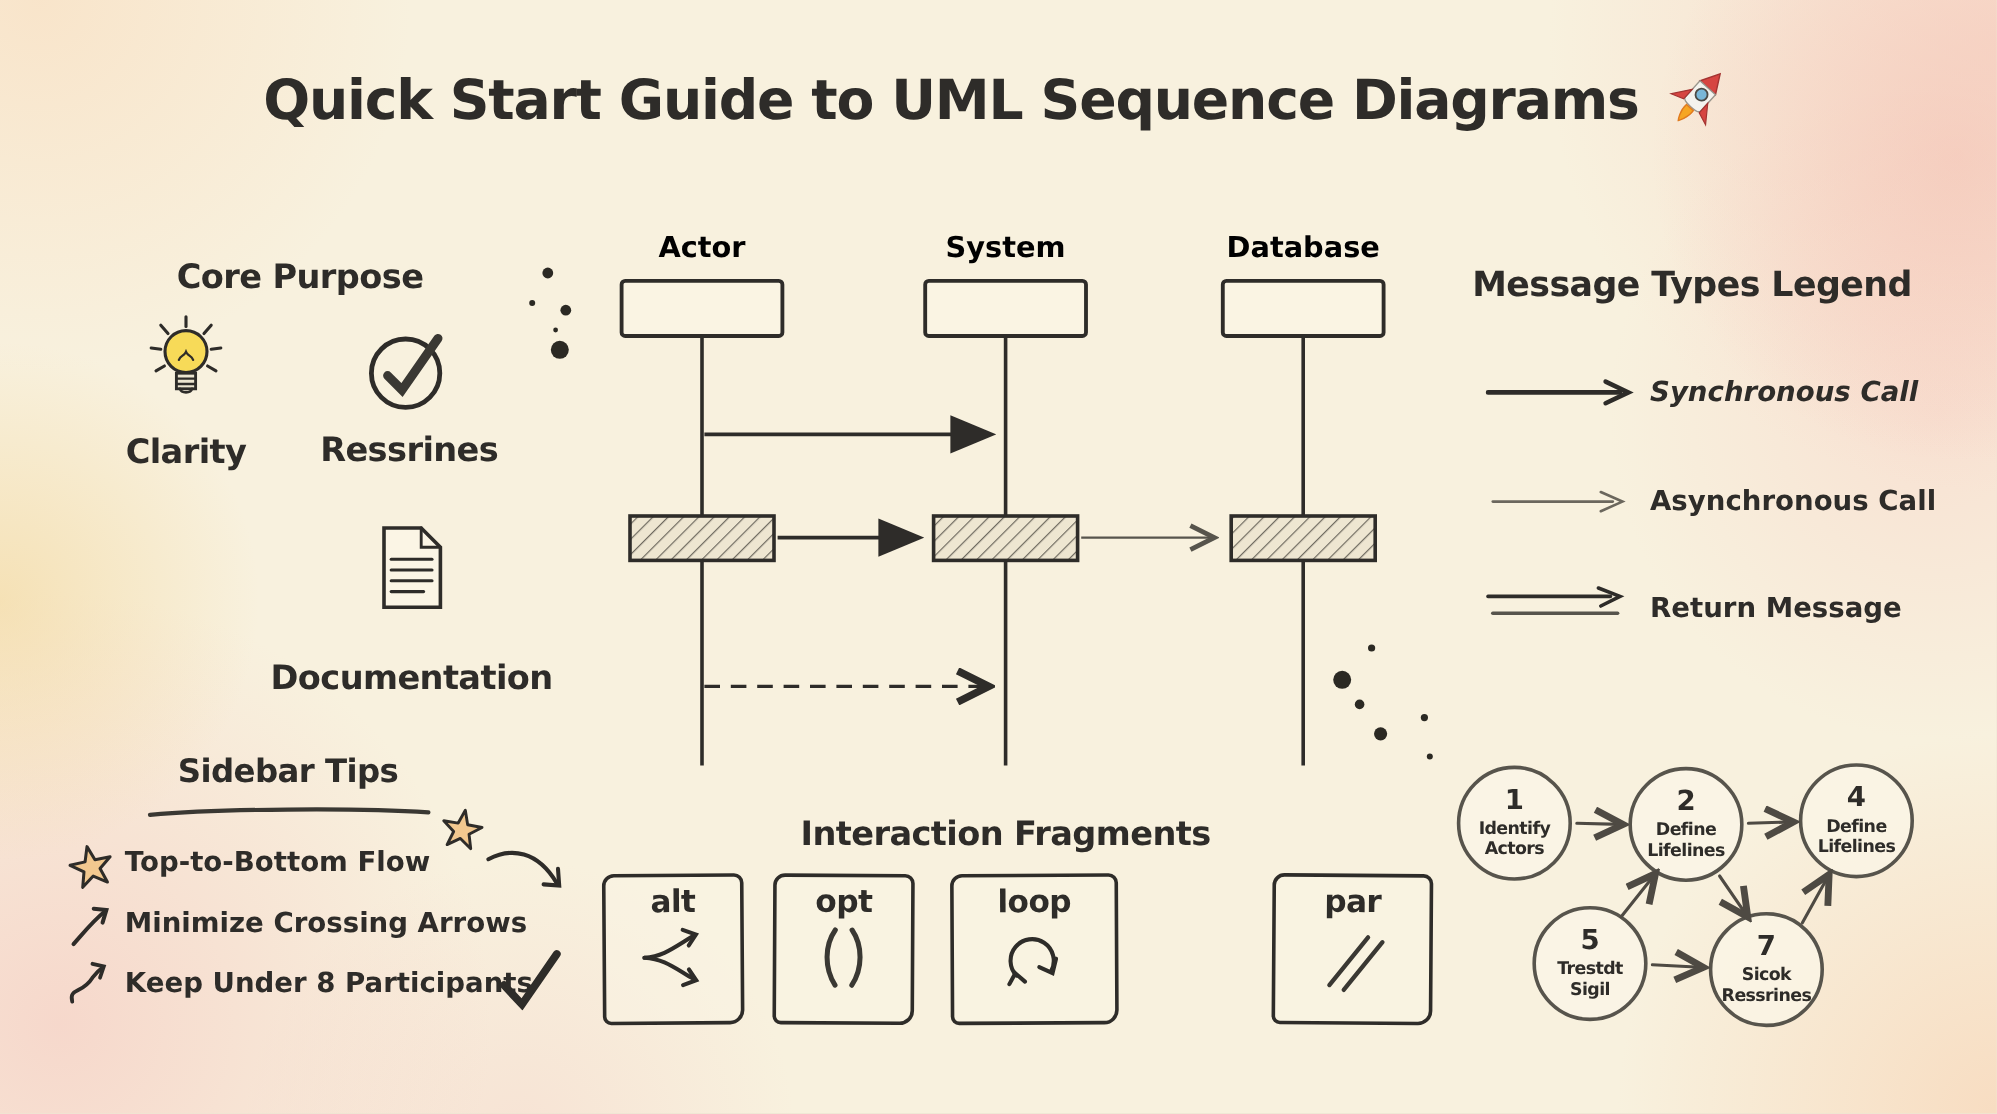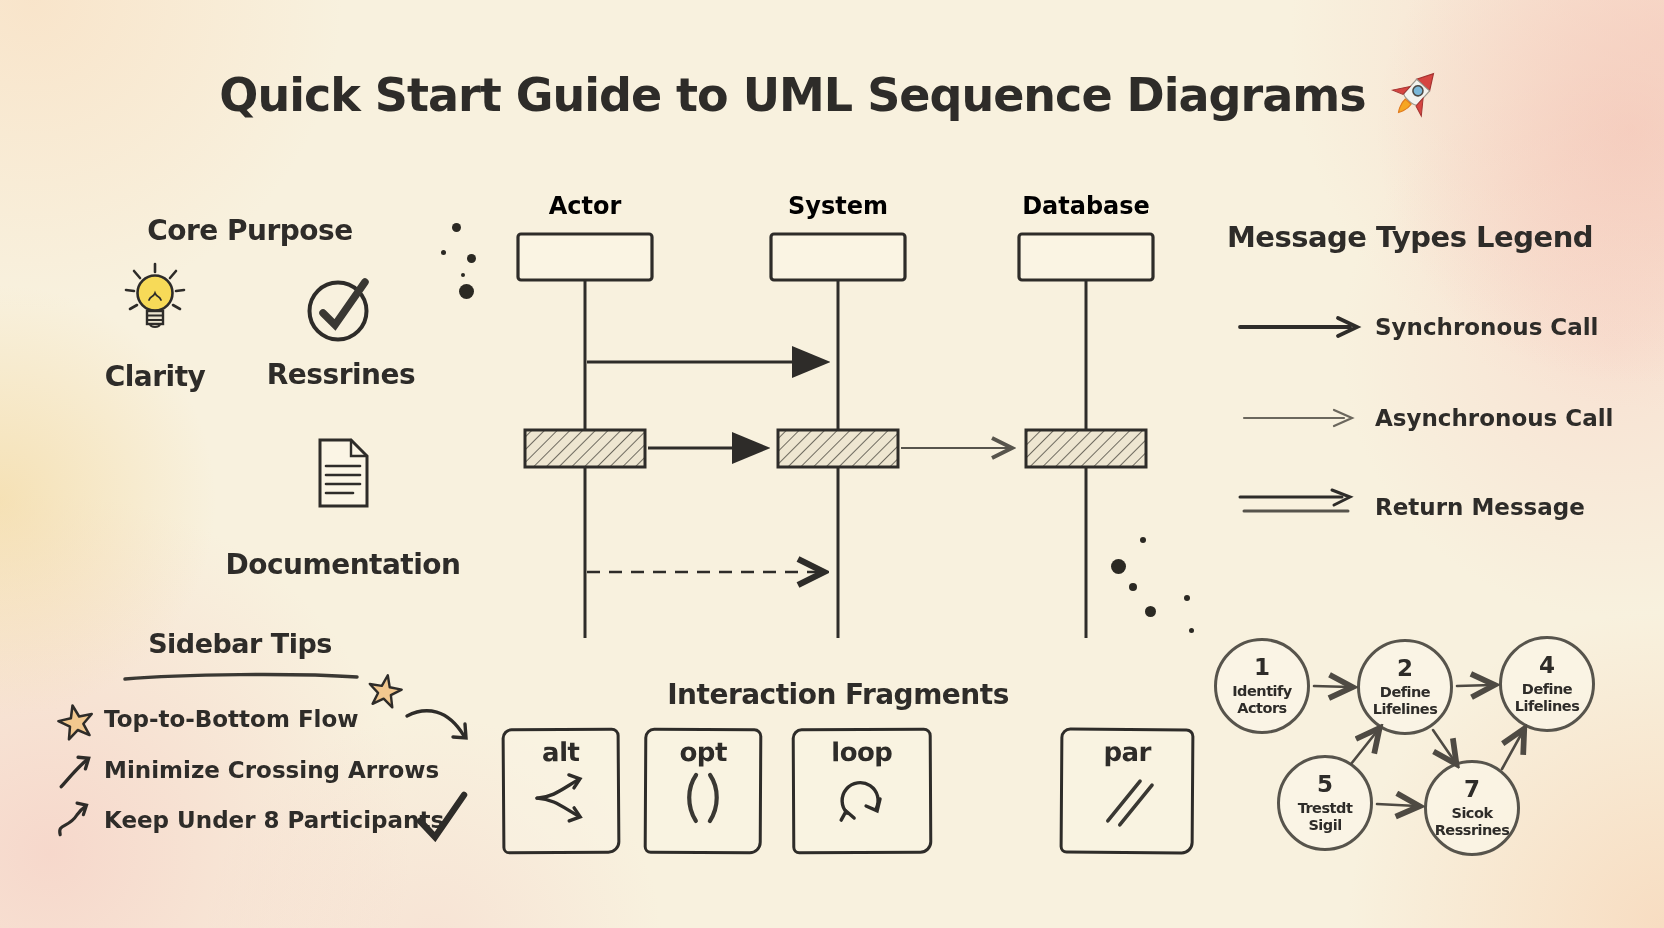--- a/index.html
+++ b/index.html
@@ -11,21 +11,21 @@
       radial-gradient(circle 430px at 2% 0%,  rgba(249,216,183,.50), transparent 72%),
       radial-gradient(circle 520px at 100% 4%, rgba(246,199,186,.55), transparent 72%),
       radial-gradient(circle 340px at 98% 14%, rgba(236,130,120,.25), transparent 75%),
       radial-gradient(circle 380px at 97% 37%, rgba(248,206,196,.45), transparent 72%),
       radial-gradient(circle 300px at 0% 54%,  rgba(243,212,148,.55), transparent 72%),
       radial-gradient(circle 500px at 3% 92%,  rgba(245,199,191,.60), transparent 72%),
       radial-gradient(circle 320px at 26% 102%,rgba(245,206,198,.40), transparent 72%),
       radial-gradient(circle 440px at 100% 100%,rgba(247,204,170,.55), transparent 72%);
   }
   .hand{letter-spacing:-0.5px;}
-  .title-row{position:absolute;left:0;right:0;top:64px;text-align:center;white-space:nowrap;}
+  .title-row{position:absolute;left:0;right:0;top:52px;text-align:center;white-space:nowrap;}
   .title-text{font-size:46px;font-weight:700;letter-spacing:-1px;display:inline-block;vertical-align:middle;}
   .rocket{display:inline-block;vertical-align:middle;margin-left:16px;}
 
   .sec-title{position:absolute;text-align:center;font-weight:700;}
   .cp-title{left:100px;top:214px;width:300px;font-size:28px;}
   .cp-item{position:absolute;width:200px;display:flex;flex-direction:column;align-items:center;}
   .cp-label{font-size:28px;font-weight:700;white-space:nowrap;margin-top:6px;}
 
   .seq-svg{position:absolute;left:480px;top:176px;}
   .seq-label{font-size:24px;font-weight:700;}
@@ -179,21 +179,21 @@
   </svg>
 
   <div class="sec-title legend-title hand">Message Types Legend</div>
 
   <span class="legend-arrow" style="top:314px;">
     <svg width="132" height="26" viewBox="0 0 132 26" fill="none" stroke="#2e2c29" stroke-linecap="round">
       <line x1="2" y1="13" x2="112" y2="13" stroke-width="3.8"></line>
       <polyline points="100,4 119,13 100,22" stroke-width="3.8"></polyline>
     </svg>
   </span>
-  <div class="legend-label" style="top:314px;">Synchronous Call</div>
+  <div class="legend-label" style="top:314px;font-style:italic;">Synchronous Call</div>
 
   <span class="legend-arrow" style="top:405px;">
     <svg width="132" height="26" viewBox="0 0 132 26" fill="none" stroke="#6b675d" stroke-linecap="round">
       <line x1="6" y1="13" x2="106" y2="13" stroke-width="2.2"></line>
       <polyline points="96,5 114,13 96,21" stroke-width="2.2"></polyline>
     </svg>
   </span>
   <div class="legend-label" style="top:405px;">Asynchronous Call</div>
 
   <span class="legend-arrow" style="top:488px;">

